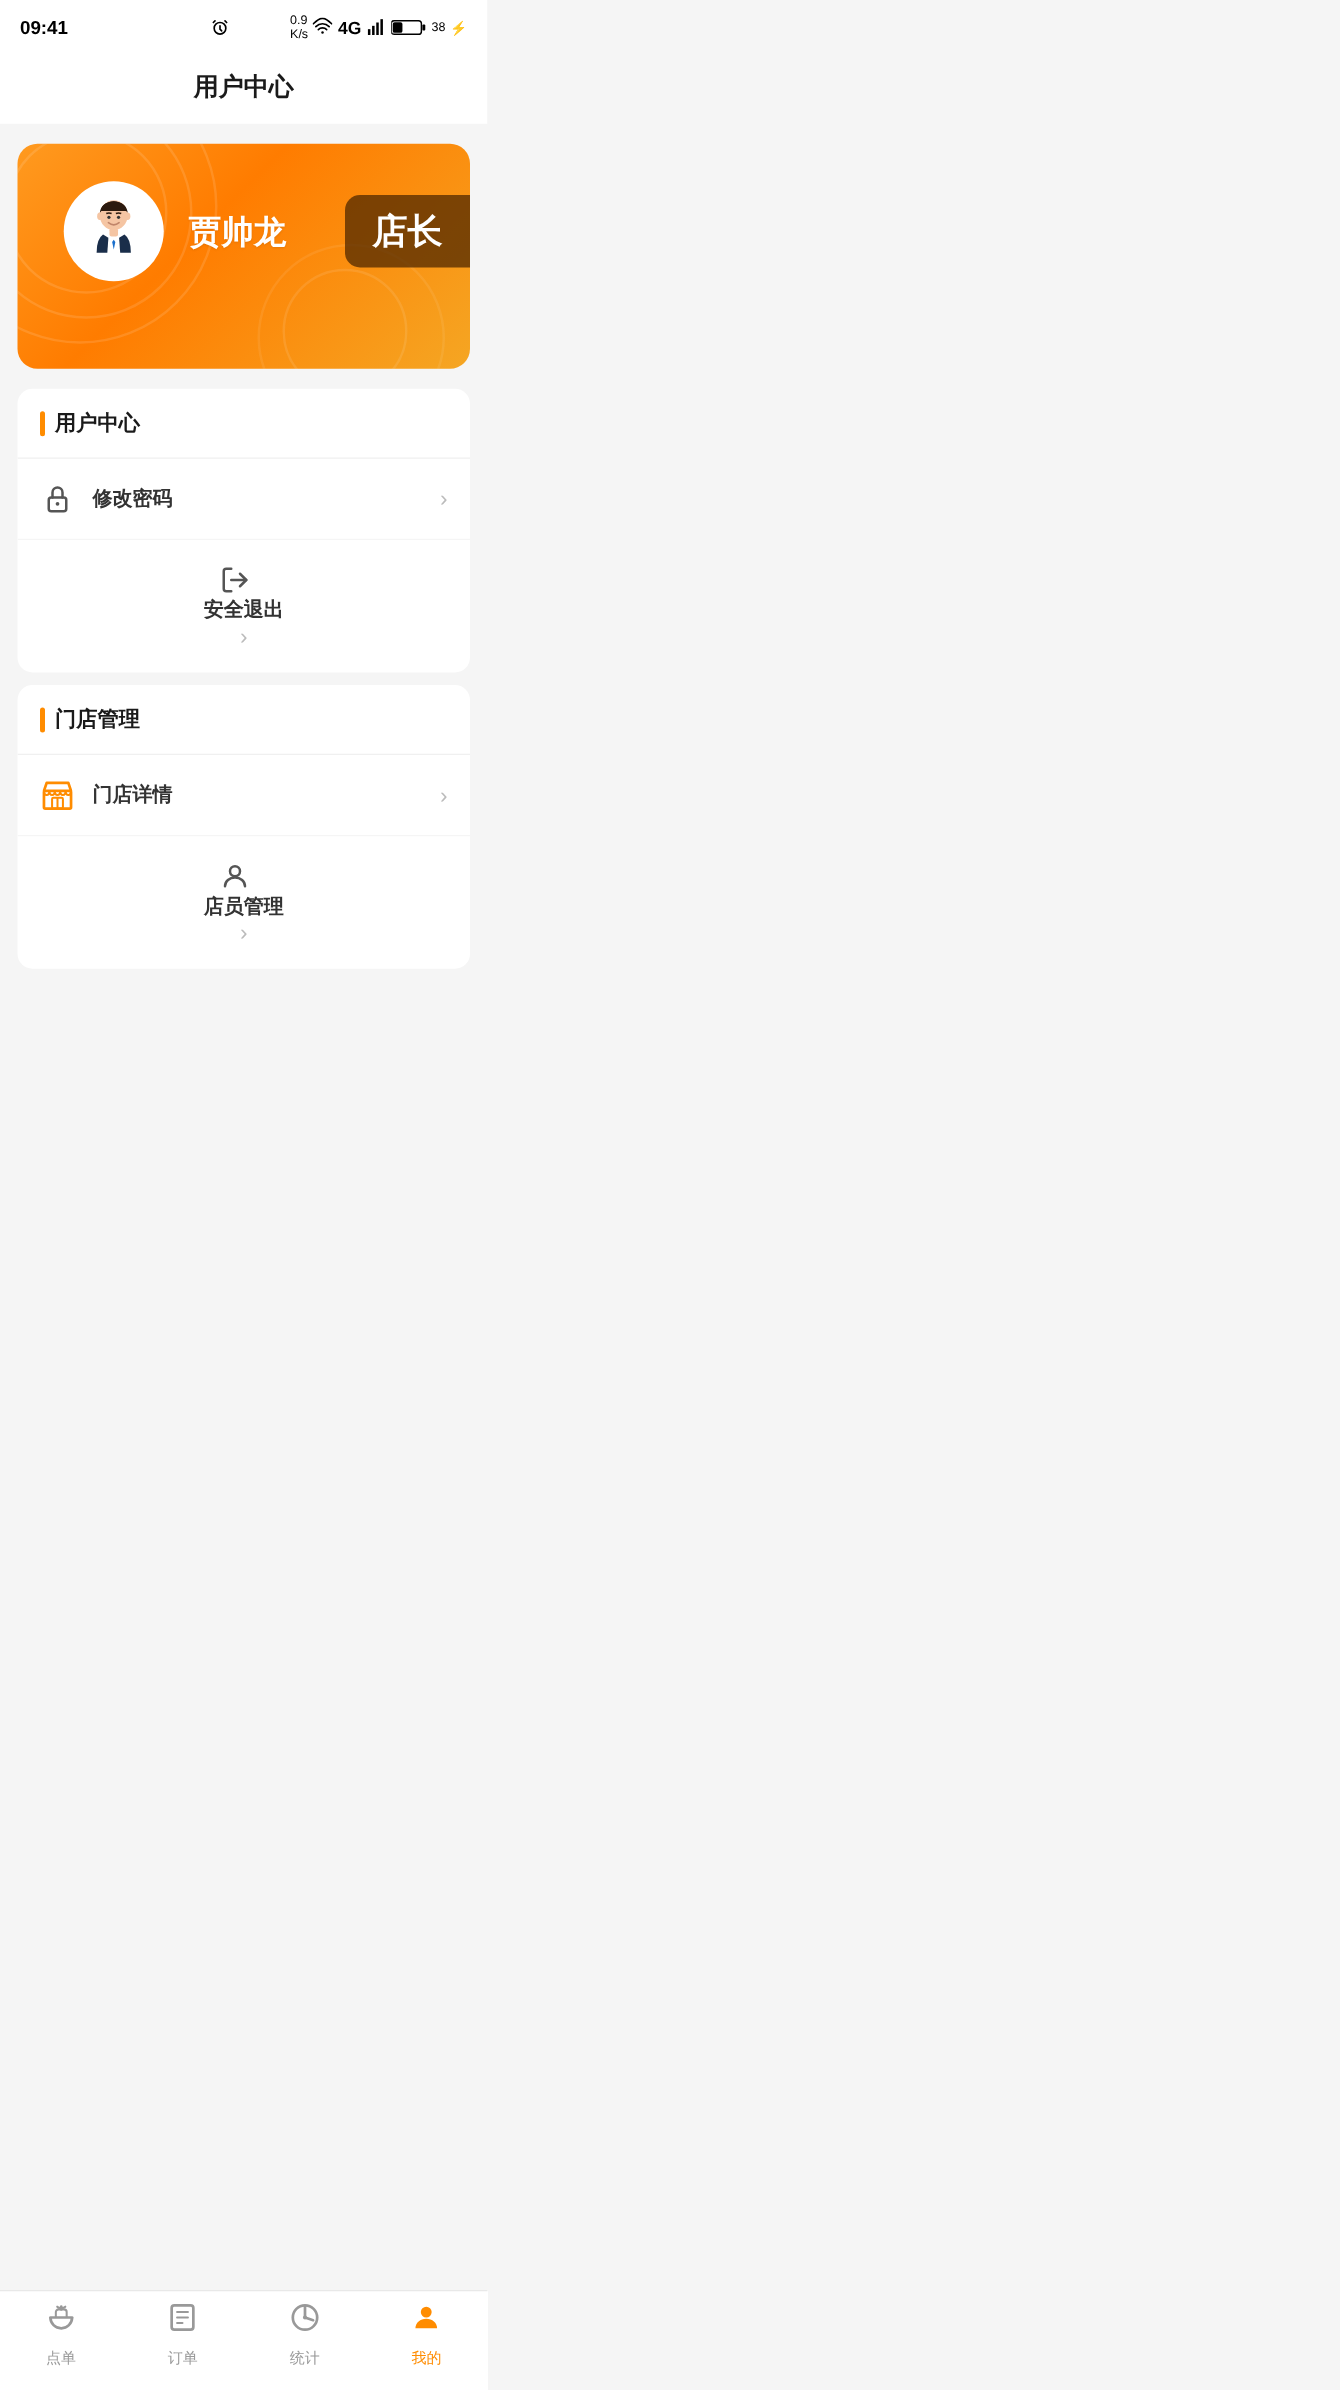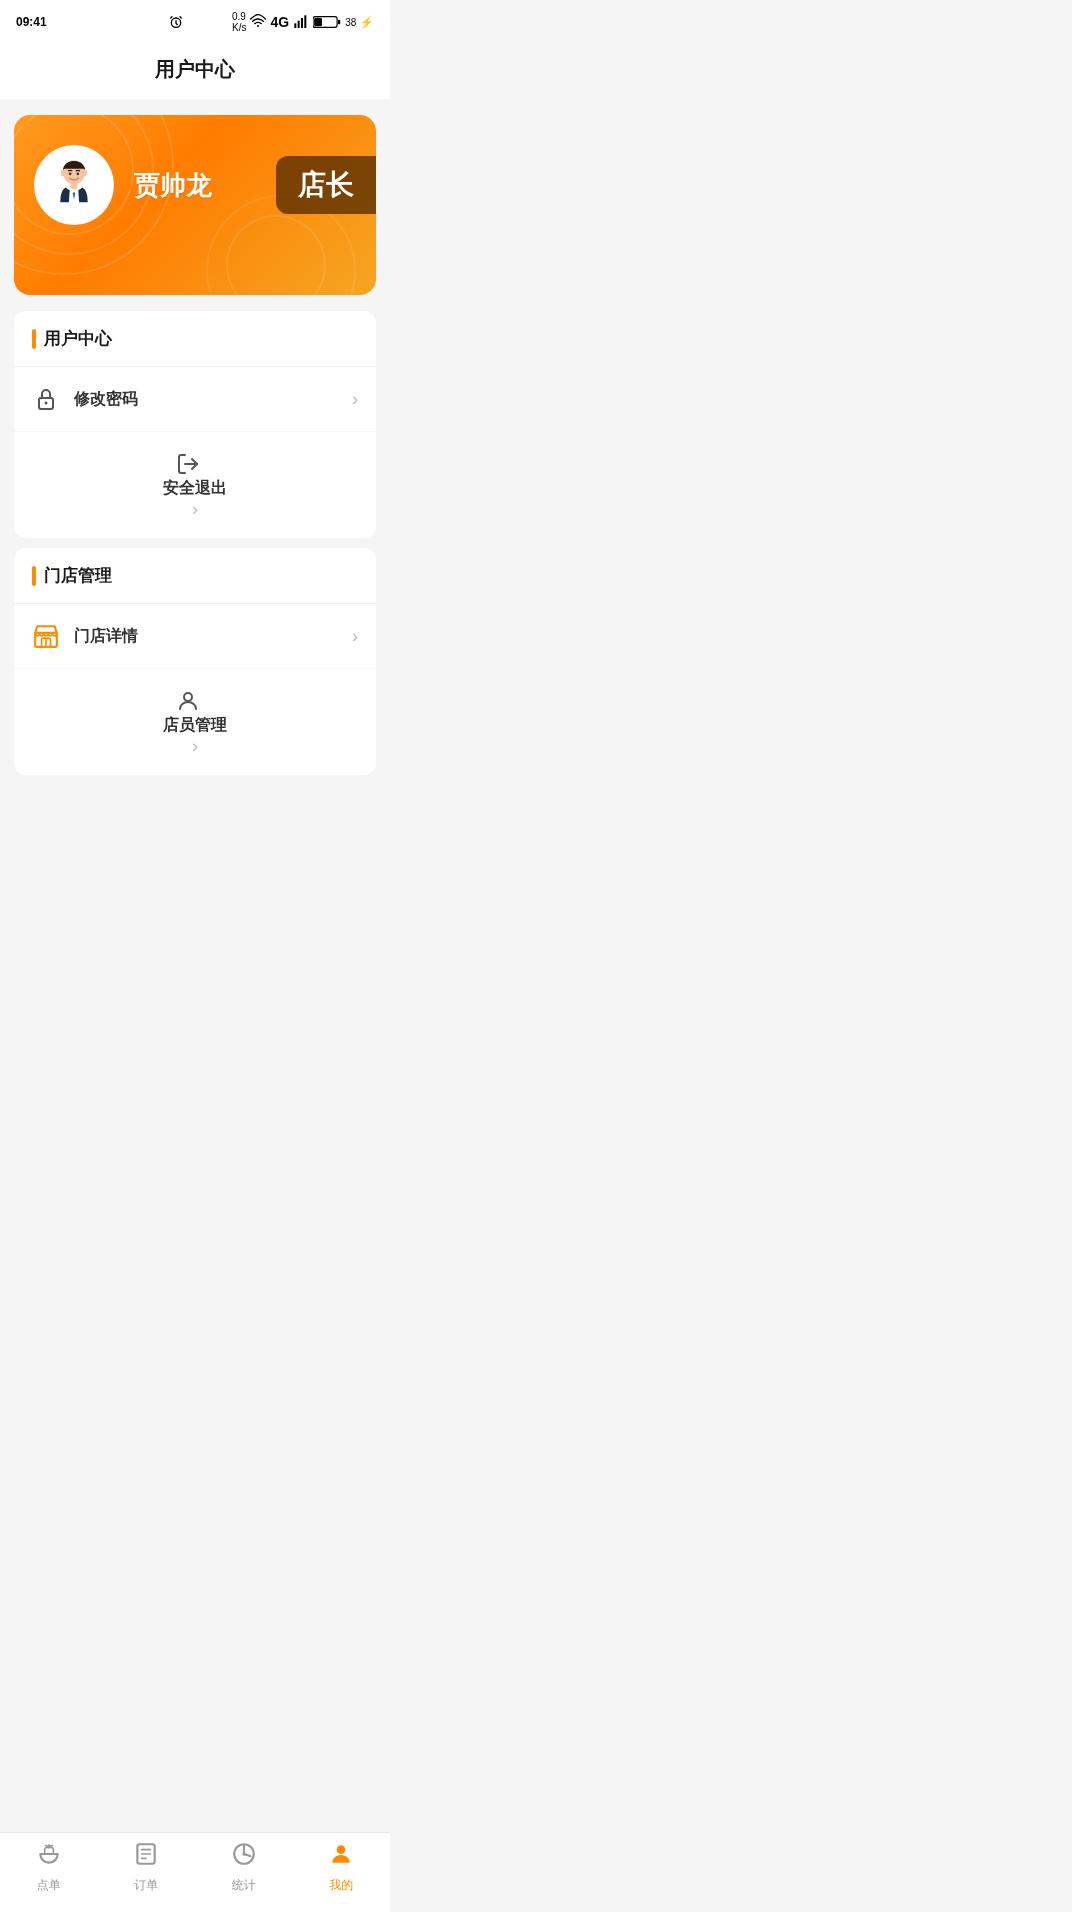--- a/index.html
+++ b/index.html
@@ -23,21 +23,21 @@
       width: 100%;
       height: 44px;
       background: #fff;
       display: flex;
       align-items: center;
       justify-content: space-between;
       padding: 0 16px;
     }
 
     .status-time {
-      font-size: 12px;
+      font-size: 15px;
       font-weight: 600;
       color: #000;
     }
 
     .status-icons {
       display: flex;
       align-items: center;
       gap: 4px;
       font-size: 11px;
       color: #000;
@@ -65,20 +65,21 @@
       height: 180px;
       position: relative;
     }
 
     .profile-card-inner {
       position: relative;
       z-index: 2;
       display: flex;
       align-items: center;
       padding: 30px 20px;
+      margin-left: 17px;
     }
 
     .avatar-circle {
       width: 80px;
       height: 80px;
       border-radius: 50%;
       background: #fff;
       display: flex;
       align-items: center;
       justify-content: center;

